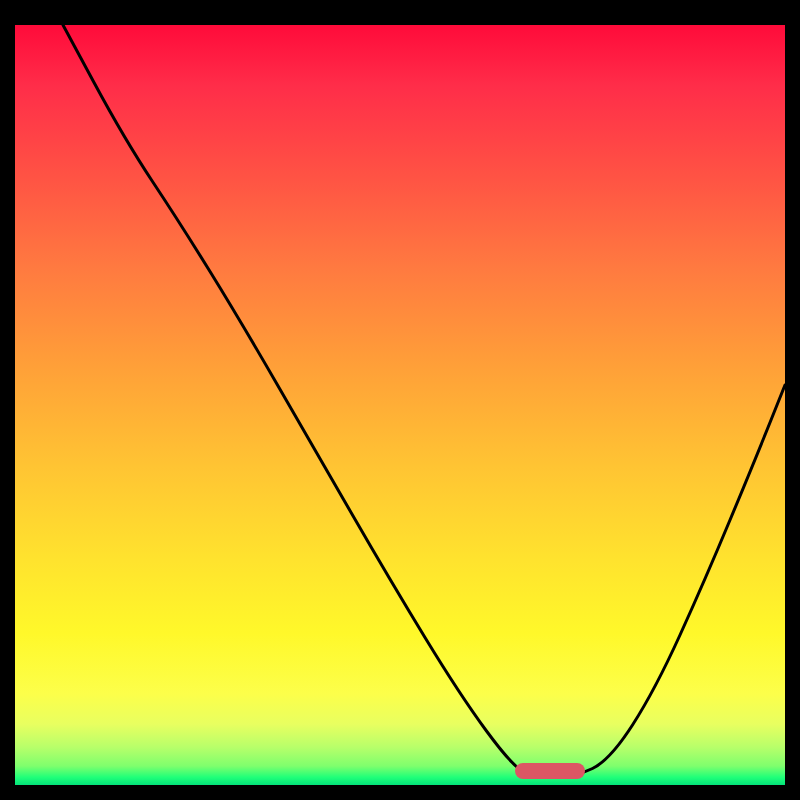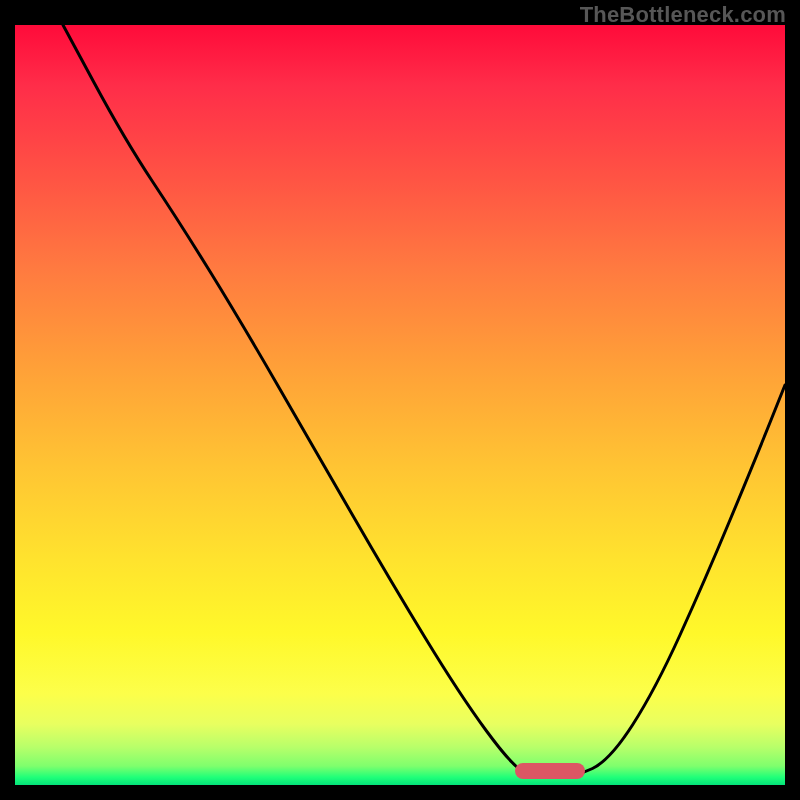--- a/index.html
+++ b/index.html
@@ -64,21 +64,20 @@
     height: 16px;
     background: #dc5664;
     border-radius: 10px;
   }
 </style>
 </head>
 <body>
 
 <div class="frame">
 
-  <div class="watermark">TheBottleneck.com</div>
 
   <div class="plot-area">
 
     <svg class="curve" width="770" height="760" viewBox="0 0 770 760" preserveAspectRatio="none">
       <path d="M 48 0 Q 48 0 79 57.5 Q 110 115 137.5 156.5 Q 165 198 195 246.5 Q 225 295 262.5 360 Q 300 425 337.5 490 Q 375 555 410 612.5 Q 445 670 471.5 706 Q 498 742 509 747 Q 520 752 540 752 Q 560 752 577.5 743.5 Q 595 735 617.5 700 Q 640 665 665 610 Q 690 555 715 495 Q 740 435 755 397.5 T 770 360" fill="none" stroke="#000000" stroke-width="3" stroke-linecap="round" stroke-linejoin="round"></path>
     </svg>
 
     <div class="marker" style="left: 500px; bottom: 6px; width: 70px; height: 16px; background: rgb(220, 86, 100);"></div>
   </div>
 

